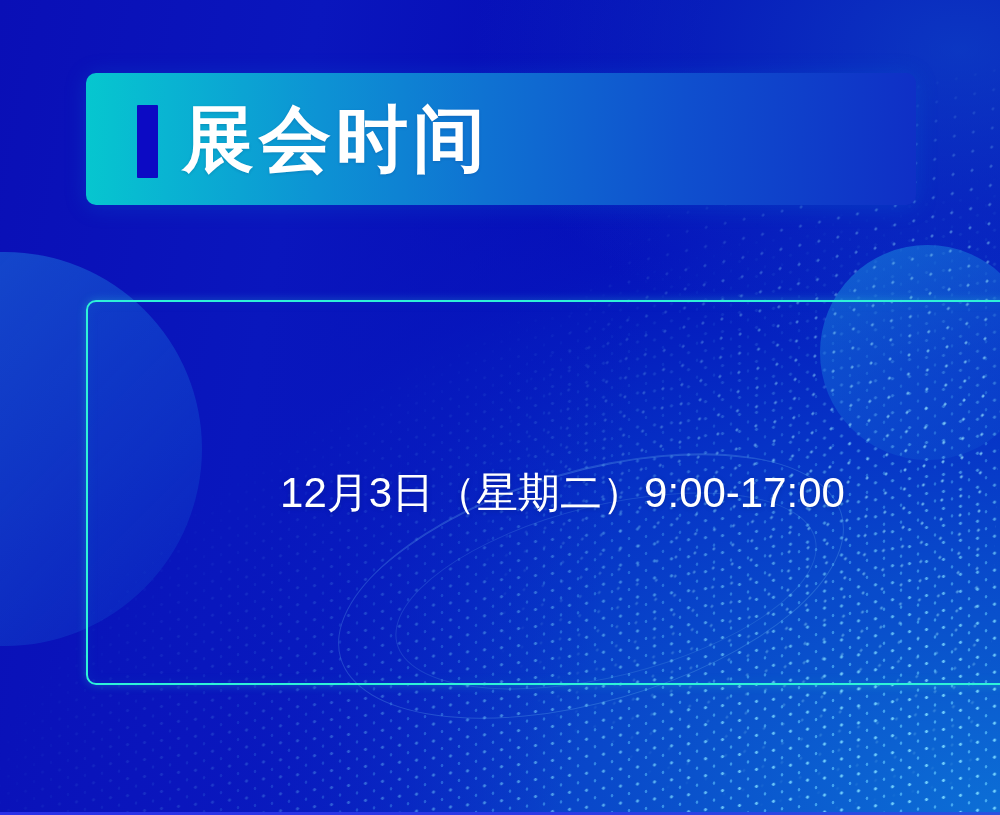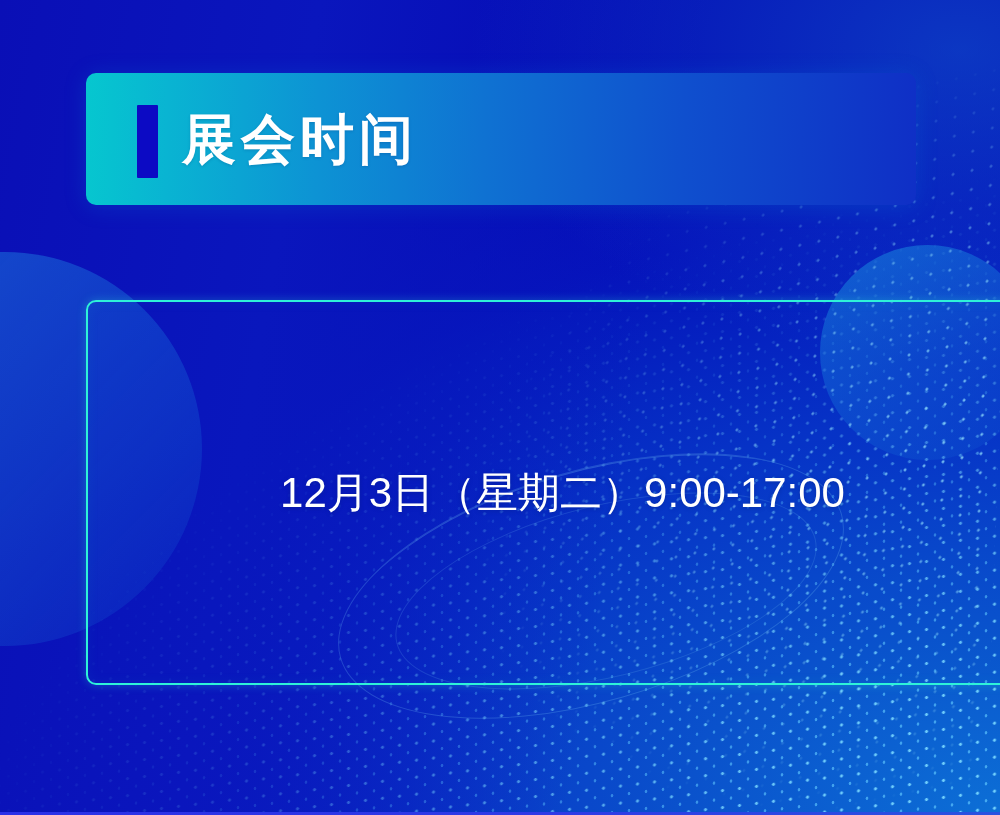--- a/index.html
+++ b/index.html
@@ -136,21 +136,21 @@
     width: 21px;
     height: 73px;
     background: #0c0ac4;
     border-radius: 1px;
   }
   .title-text {
     position: absolute;
     left: 96px;
     top: 28px;
     color: #ffffff;
-    font-size: 54px;
+    font-size: 72px;
     font-weight: 700;
     line-height: 76px;
     letter-spacing: 5px;
     white-space: nowrap;
     text-shadow: 0 1px 3px rgba(0,30,90,0.18);
   }
 
   
   .info-box {
     position: absolute;

